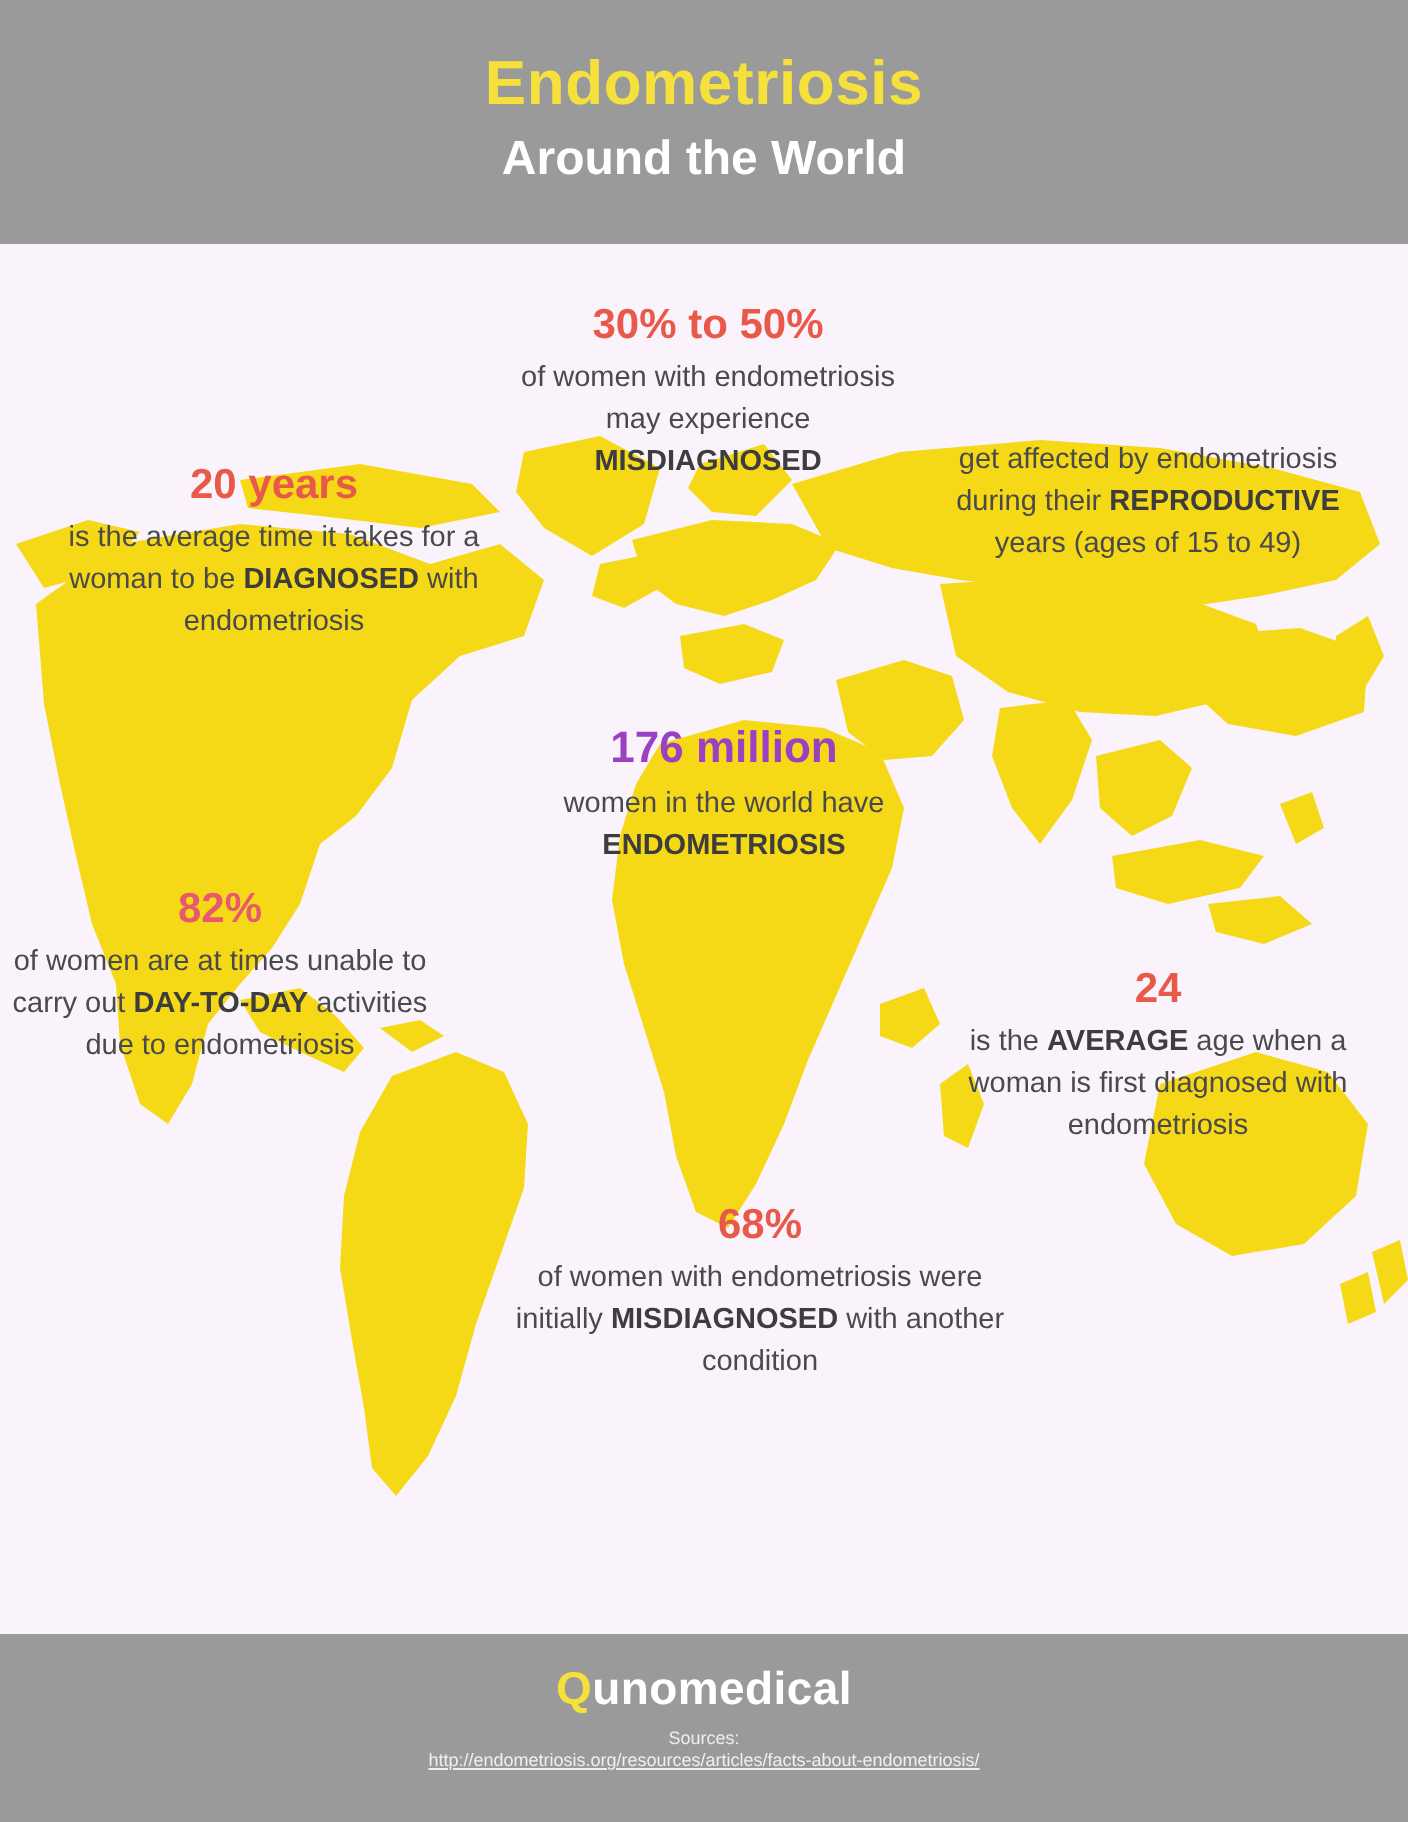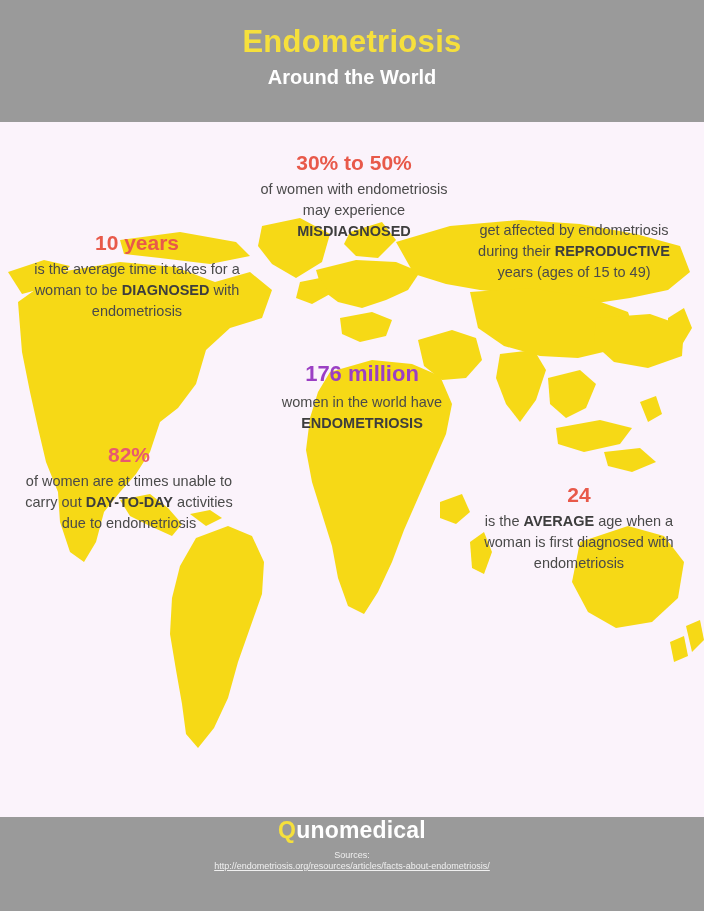--- a/index.html
+++ b/index.html
@@ -33,21 +33,21 @@
     margin: 0;
     padding-top: 24px;
     font-size: 31px;
     font-weight: bold;
     color: #f6e03c;
     letter-spacing: 0.3px;
   }
   .header .subtitle {
     margin: 0;
     padding-top: 6px;
-    font-size: 20px;
+    font-size: 24px;
     font-weight: bold;
     color: #ffffff;
   }
   
   .body-area {
     position: absolute;
     top: 122px; left: 0;
     width: 704px;
     height: 695px;
     background: #fbf3fb;
@@ -79,39 +79,40 @@
     margin-bottom: 4px;
   }
   .big.red { color: #e8594a; font-size: 21px; }
   .big.pink { color: #e8596f; font-size: 21px; }
   .big.purple { color: #9b3fc4; font-size: 22px; text-align: center; }
   .stat .body b { color: #3d3d3d; font-weight: bold; }
 
   #stat-10-years { left: 22px; top: 108px; width: 230px; }
   #stat-30-50   { left: 248px; top: 28px;  width: 212px; }
   #stat-1-in-10 { left: 466px; top: 98px;  width: 216px; }
-  #stat-82      { left: 21px;  top: 320px; width: 216px; text-align: center; }
+  #stat-82      { left: 2px;  top: 320px; width: 216px; text-align: center; }
   #stat-176     { left: 272px; top: 238px; width: 180px; }
   #stat-27      { left: 476px; top: 360px; width: 206px; }
   #stat-68      { left: 250px; top: 478px; width: 260px; }
 
   #stat-176 .big { font-size: 22px; line-height: 1.25; }
 
   
   .footer {
     position: absolute;
     left: 0;
     top: 817px;
     width: 704px;
     height: 94px;
     background: #9a9a9a;
     text-align: center;
     color: #ffffff;
   }
   .brand {
+    padding-top: 14px;
     font-size: 23px;
     font-weight: bold;
     color: #ffffff;
     letter-spacing: 0.2px;
   }
   .brand .q {
     color: #f6e03c;
   }
   .sources-label {
     margin-top: 6px;
@@ -184,21 +185,21 @@
 
           <path d="M580 420 L628 404 L664 414 L684 440 L678 476 L652 500 L616 506 L588 490 L572 460 Z"></path>
 
           <path d="M686 504 L700 498 L704 518 L692 530 Z"></path>
           <path d="M670 520 L684 514 L688 534 L674 540 Z"></path>
         </g>
       </svg>
     </div>
 
     <div class="stat" id="stat-10-years">
-      <span class="big red">10 years</span>
+      <span class="big red">20 years</span>
       <span class="body">
         is the average time it takes for a woman to be <b>DIAGNOSED</b> with endometriosis
       </span>
     </div>
 
     <div class="stat" id="stat-30-50">
       <span class="big red">30% to 50%</span>
       <span class="body">
         of women with endometriosis may experience <b>MISDIAGNOSED</b>
       </span>
@@ -224,20 +225,26 @@
       </span>
     </div>
 
     <div class="stat" id="stat-27">
       <span class="big red">24</span>
       <span class="body">
         is the <b>AVERAGE</b> age when a woman is first diagnosed with endometriosis
       </span>
     </div>
 
+    <div class="stat" id="stat-68">
+      <span class="big red">68%</span>
+      <span class="body">
+        of women with endometriosis were initially <b>MISDIAGNOSED</b> with another condition
+      </span>
+    </div>
 
   </div>
 
   <div class="footer">
     <div class="brand">
       <span class="q">Q</span><span>unomedical</span>
     </div>
     <div class="sources-label">Sources:</div>
     <a class="source-link" href="#">http://endometriosis.org/resources/articles/facts-about-endometriosis/</a>
   </div>

